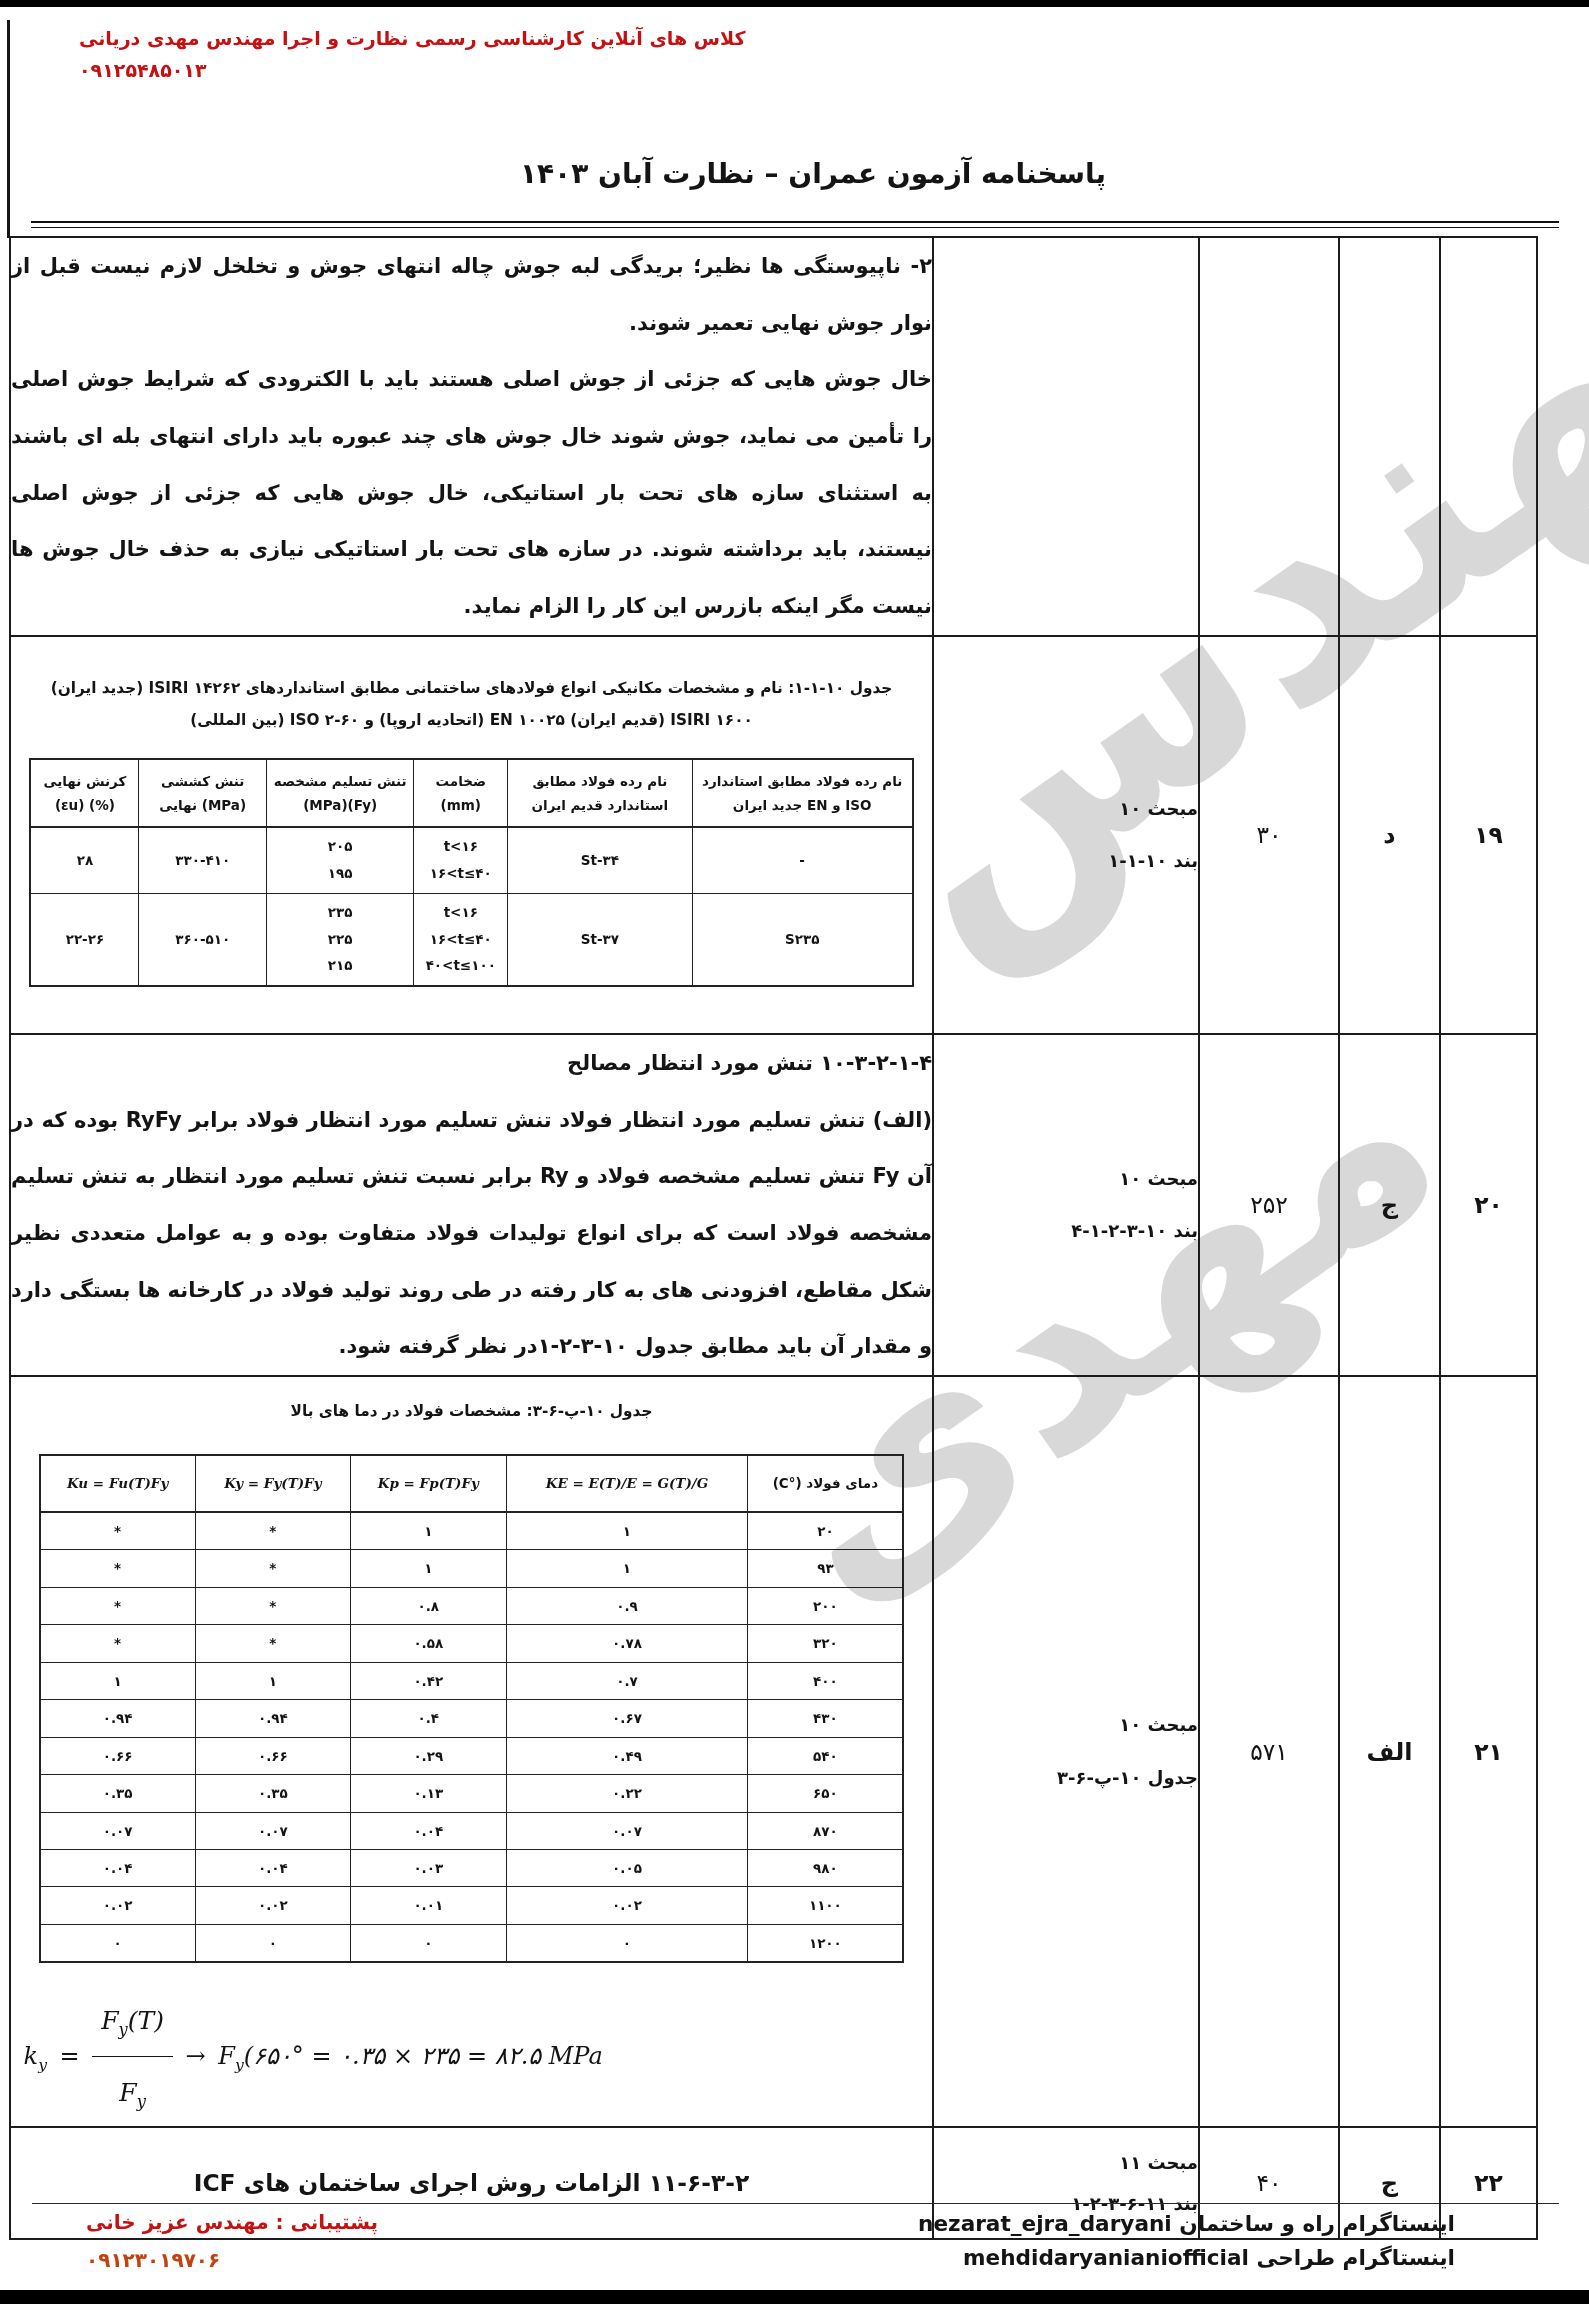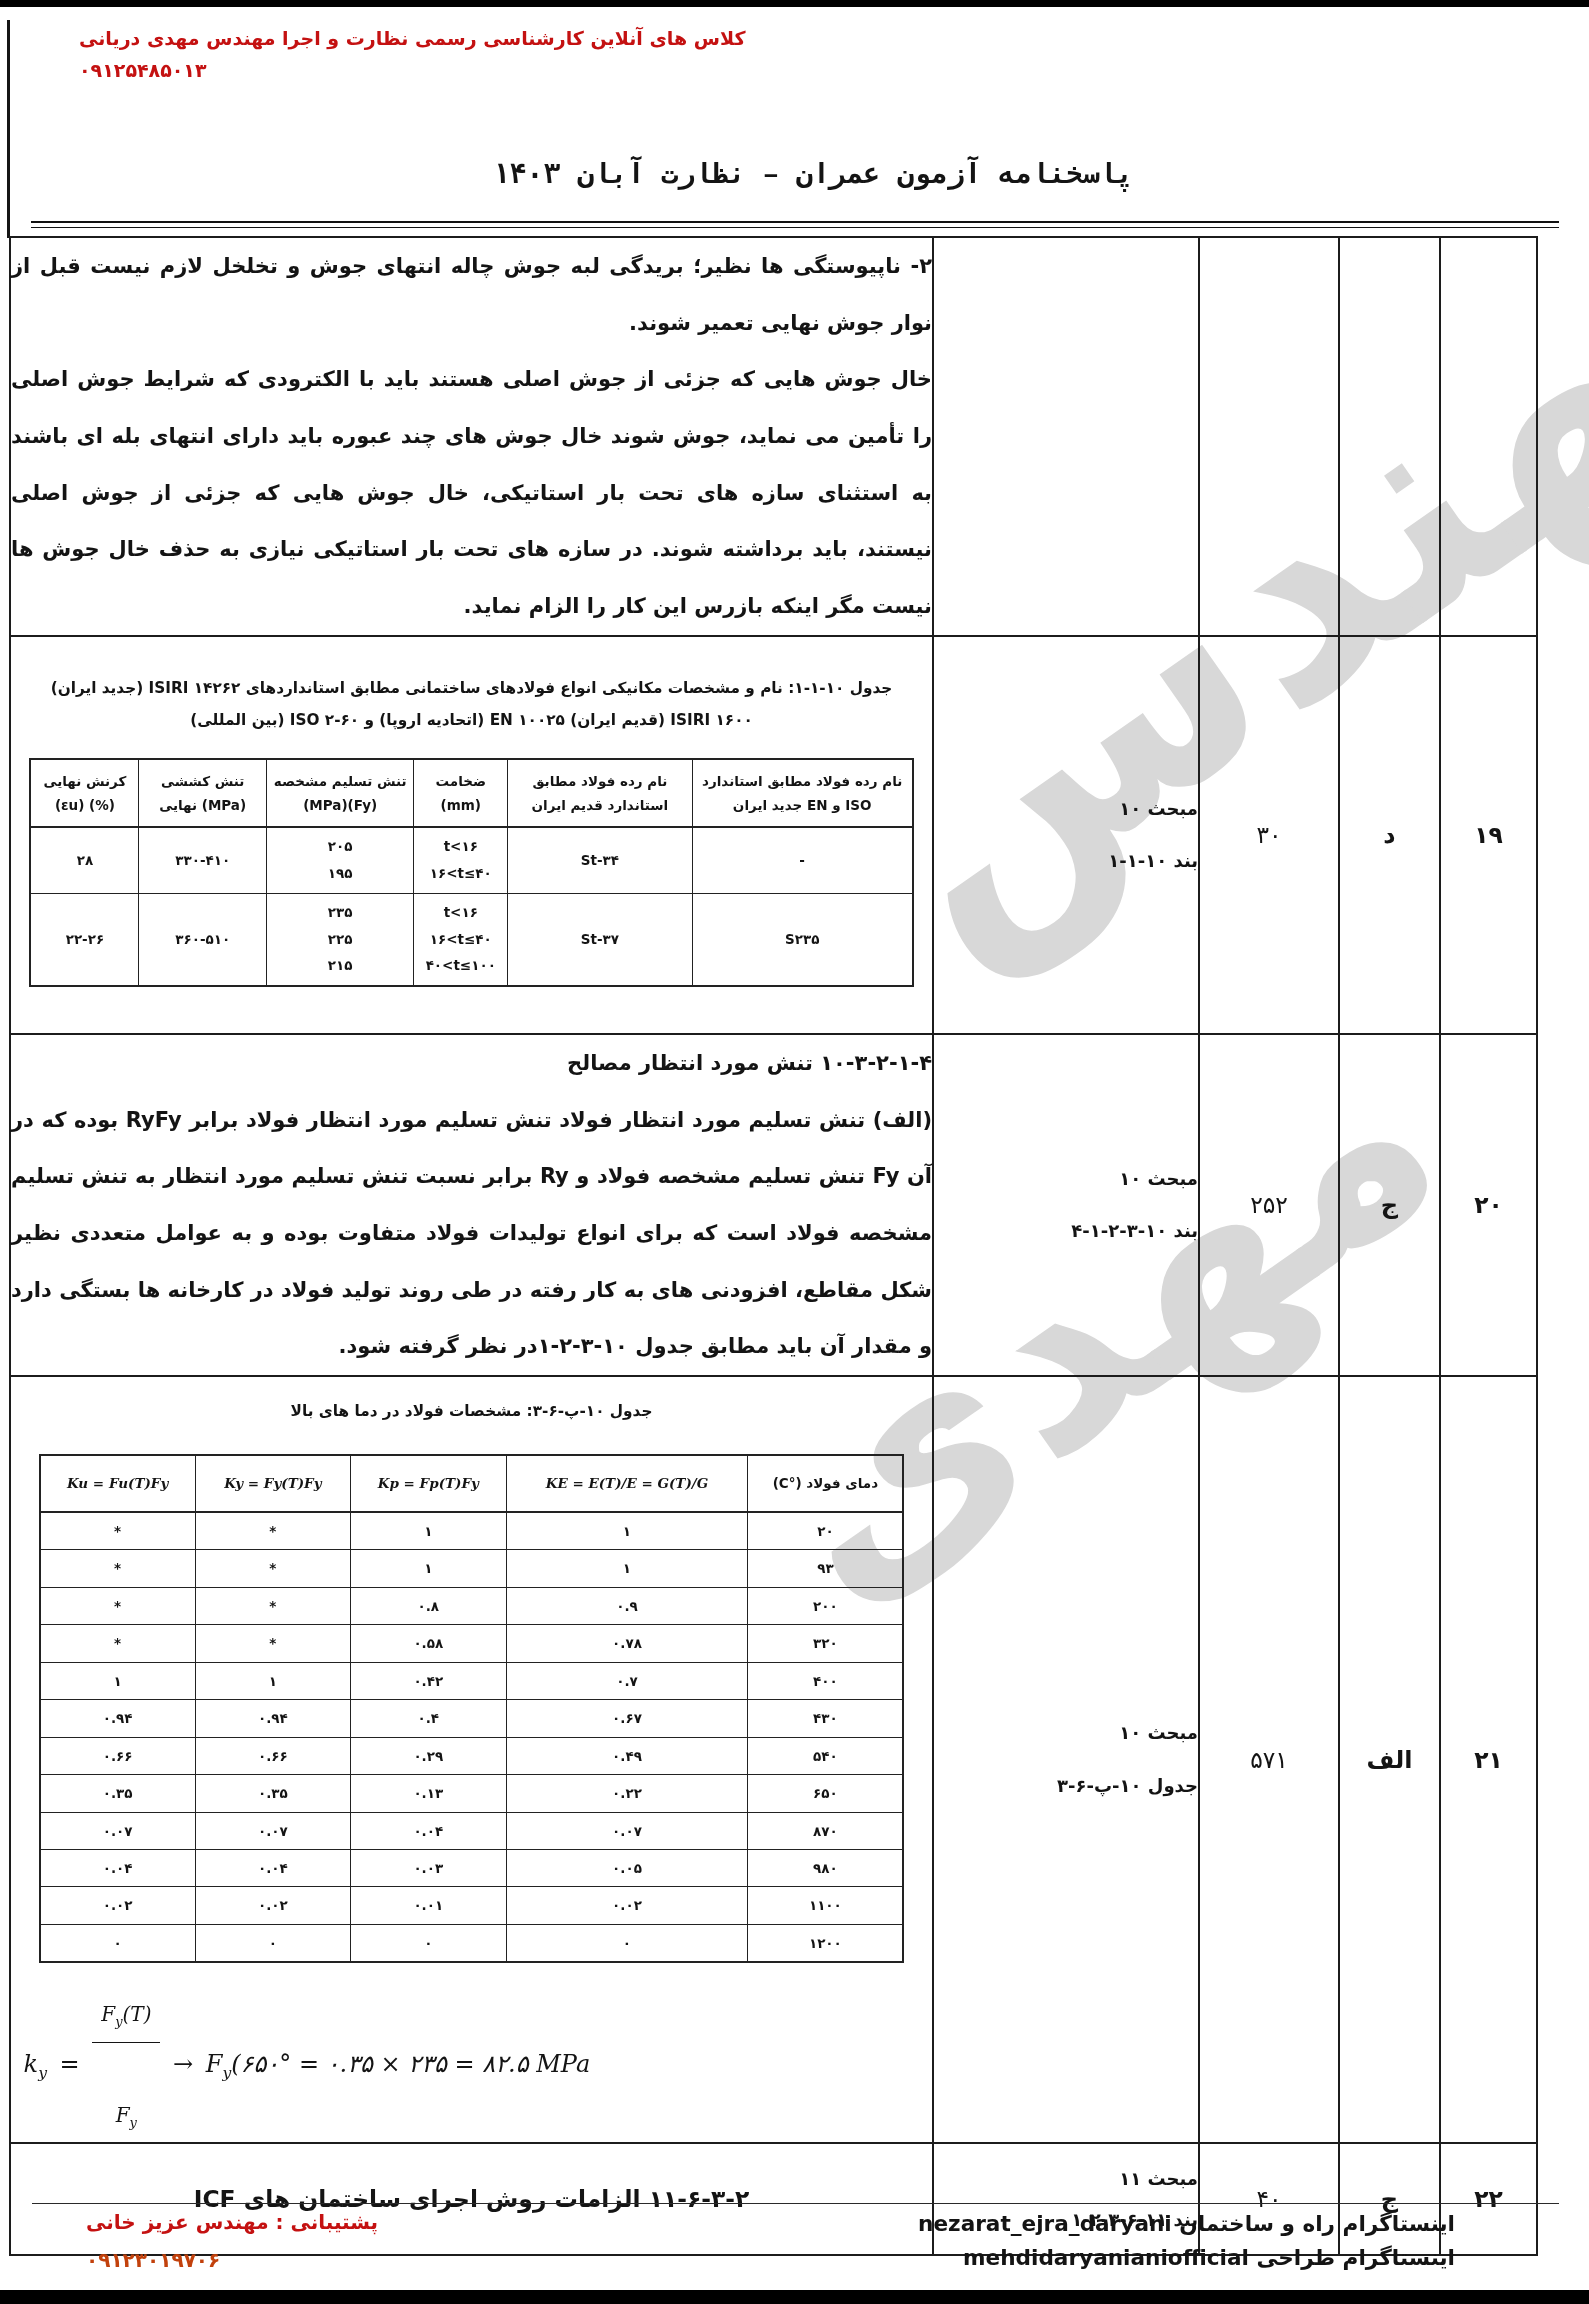--- a/index.html
+++ b/index.html
@@ -8,21 +8,21 @@
   .bar-top{position:absolute;top:0;left:0;right:0;height:7.2px;background:#000;z-index:2;}
   .bar-bottom{position:absolute;bottom:0;left:0;right:0;height:14.4px;background:#000;z-index:2;}
   .frame-left{position:absolute;left:7.2px;top:20px;width:2.7px;height:218px;background:#151515;z-index:1;}
 
   .hdr{position:absolute;left:79px;top:27px;z-index:1;direction:rtl;text-align:left;}
   .hdr .l1{font-size:19px;font-weight:700;}
   .hdr .l2{font-size:19px;font-weight:700;margin-top:10px;direction:ltr;text-align:left;}
   .red{color:#c41111;}
 
   .title{position:absolute;left:0;right:0;top:157px;text-align:center;
-         font-size:28px;font-weight:700;z-index:1;padding-left:36px;font-family:Liberation Mono, monospace;}
+         font-size:28px;font-weight:700;z-index:1;padding-left:36px;}
   .rule2{position:absolute;left:31px;right:31px;top:221px;height:3.6px;
          border-top:2.7px solid #111;border-bottom:1.8px solid #111;z-index:1;}
 
   .wm{position:absolute;color:#d8d8d8;font-weight:700;white-space:nowrap;
       transform:rotate(-35deg);z-index:0;pointer-events:none;}
   .wm1{left:792px;top:387px;font-size:297px;}
   .wm2{left:720px;top:1161px;font-size:270px;}
 
   table.main{position:absolute;left:9px;top:236px;width:1527px;z-index:1;
              direction:rtl;border-collapse:collapse;table-layout:fixed;}
@@ -50,21 +50,21 @@
   table.t1 thead th{border-bottom:2.7px solid #222;padding:9px 5.4px;line-height:1.8;font-weight:700;}
   table.t1 td{padding:5.4px 3.6px;line-height:1.9;border-top:1.8px solid #222;}
   table.t1 .sub{margin:0.9px 0;}
   table.t2{width:94%;font-size:13.5px;}
   table.t2 thead th{border-bottom:2.7px solid #222;padding:7.2px 3.6px;height:41px;}
   table.t2 td{height:31px;padding:0 3.6px;border-top:1.8px solid #222;}
   .math-it{font-family:"DejaVu Serif",serif;font-style:italic;font-weight:700;}
 
   .formula{direction:ltr;text-align:left;margin:23.4px 7.2px 0 12.6px;display:flex;align-items:center;
            gap:12.6px;font-family:"DejaVu Serif",serif;font-style:italic;font-size:24px;font-weight:400;}
-  .frac{display:inline-flex;flex-direction:column;align-items:center;font-size:20px;gap:43px;}
+  .frac{display:inline-flex;flex-direction:column;align-items:center;font-size:25px;}
   .frac .num{border-bottom:1.8px solid #141414;padding:0 9px 1.8px;}
   .frac .den{padding-top:1.8px;}
   .formula sub{font-size:0.65em;}
 
   .foot-rule{position:absolute;left:31.5px;width:1527px;top:2203px;border-top:1.8px solid #2a2a2a;z-index:1;}
   .foot-left{position:absolute;left:86px;top:2210px;z-index:2;direction:rtl;text-align:left;}
   .foot-left .sup{font-size:20px;font-weight:700;}
   .foot-left .ph{font-size:20px;font-weight:700;margin-top:14.4px;direction:ltr;text-align:left;color:#c2410c;}
   .foot-right{position:absolute;right:135px;top:2211px;z-index:2;direction:rtl;text-align:right;
               font-size:21.6px;font-weight:700;}

